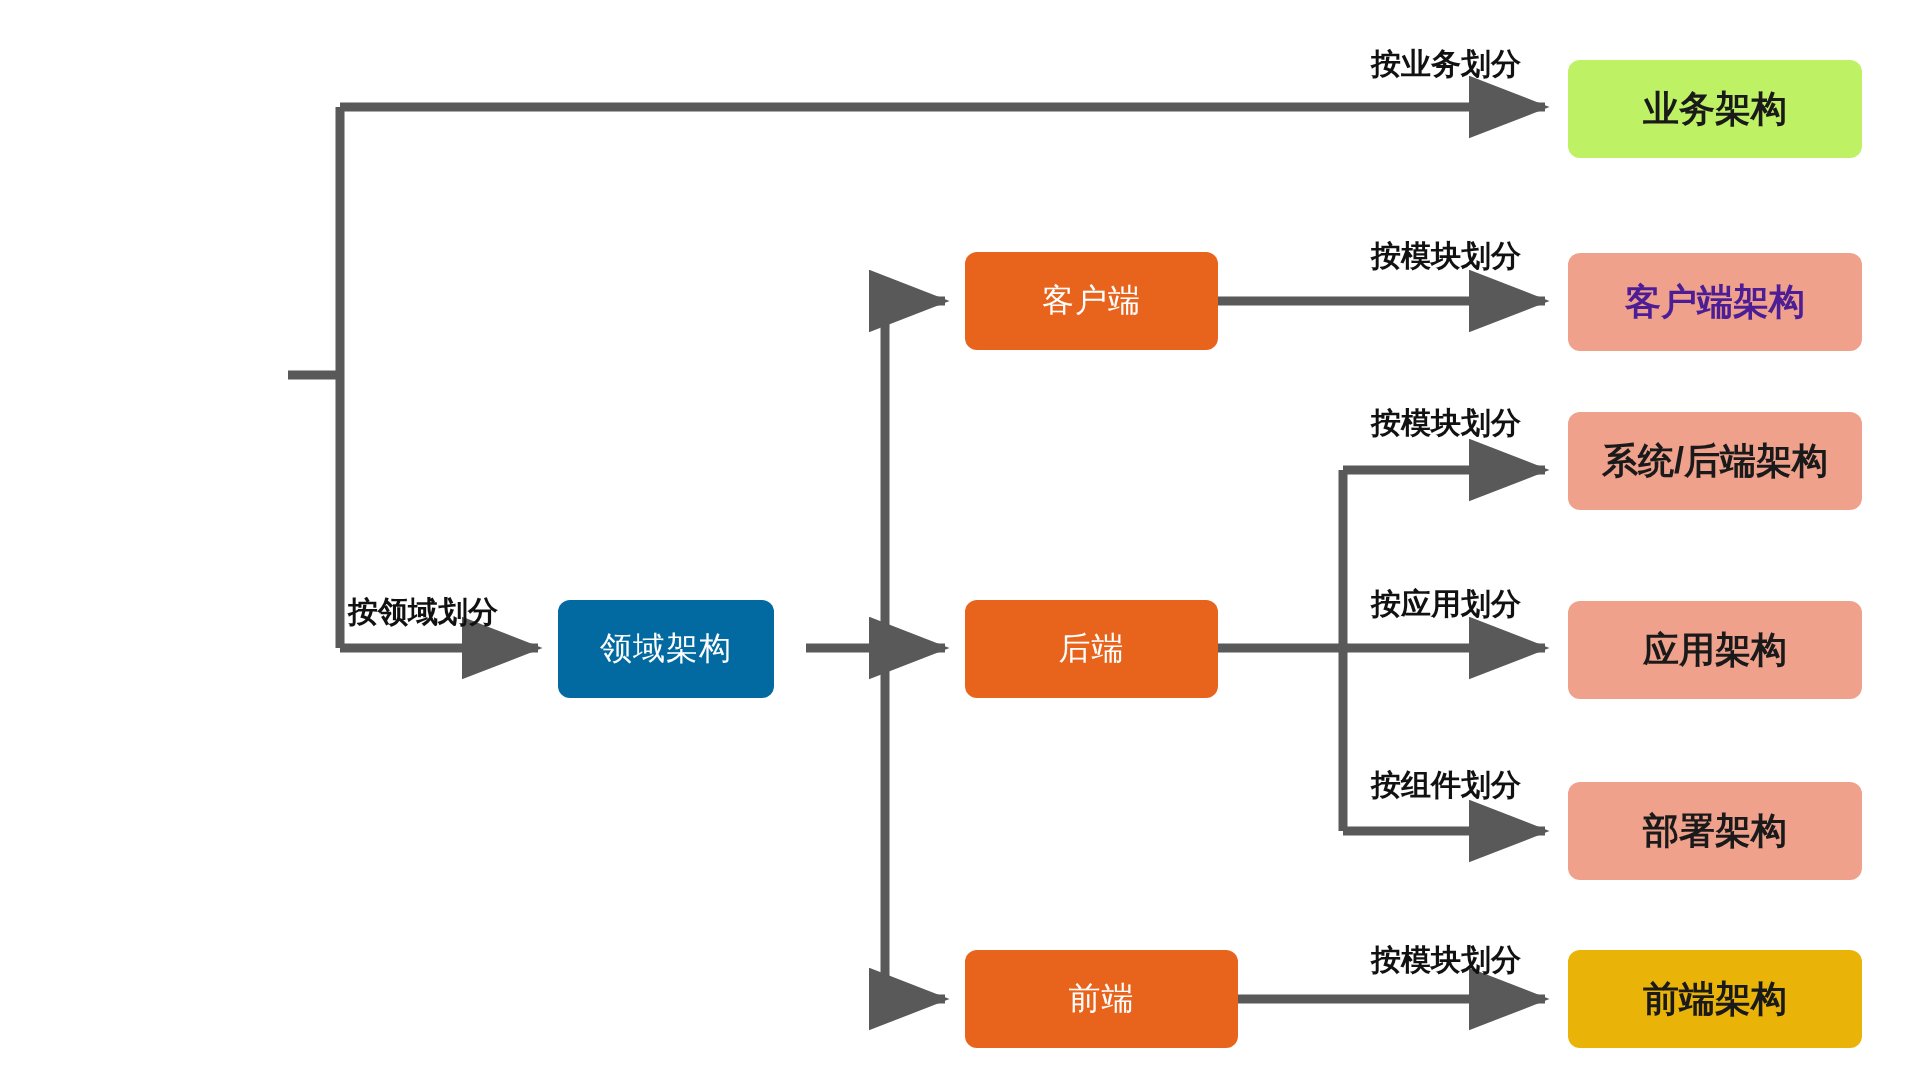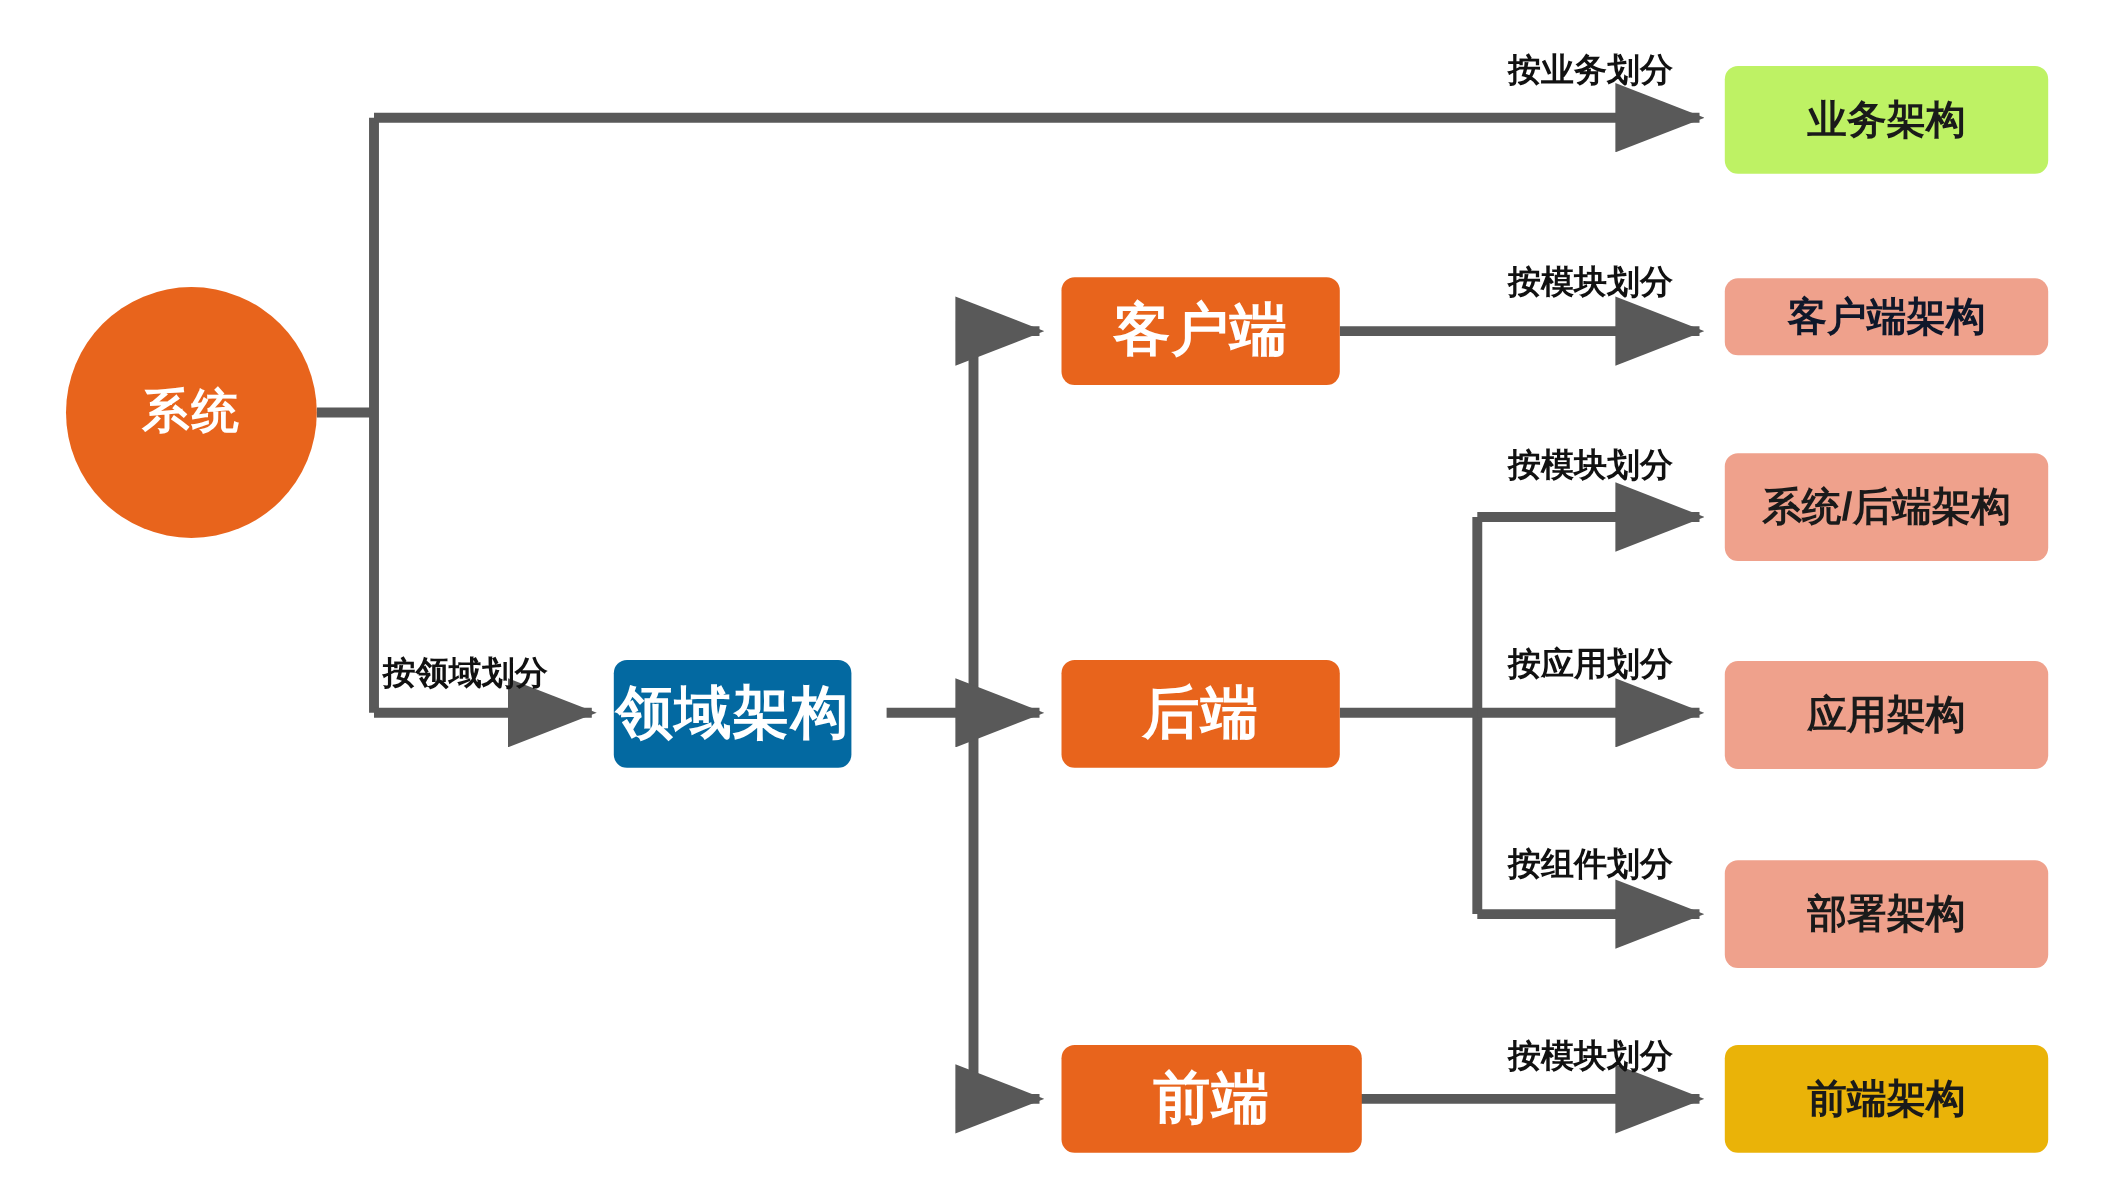--- a/index.html
+++ b/index.html
@@ -40,22 +40,22 @@
   .root-circle {
     border-radius: 50%;
     color: #ffffff;
     font-size: 43px;
     font-weight: bold;
     letter-spacing: 2px;
   }
   .box-primary {
     border-radius: 12px;
     color: #ffffff;
-    font-size: 52px;
-    font-weight: bold;
+    font-size: 32px;
+    font-weight: normal;
     letter-spacing: 1px;
   }
   .box-leaf {
     border-radius: 12px;
     color: #1a1a1a;
     font-size: 36px;
     font-weight: bold;
     letter-spacing: 0px;
   }
   .edge-label {
@@ -105,29 +105,28 @@
 
     <path d="M 1343 470 L 1545 470" fill="none" stroke="#595959" stroke-width="9" marker-end="url(#arrowhead)"></path>
 
     <path d="M 1343 648 L 1545 648" fill="none" stroke="#595959" stroke-width="9" marker-end="url(#arrowhead)"></path>
 
     <path d="M 1343 831 L 1545 831" fill="none" stroke="#595959" stroke-width="9" marker-end="url(#arrowhead)"></path>
 
     <path d="M 1218 999 L 1545 999" fill="none" stroke="#595959" stroke-width="9" marker-end="url(#arrowhead)"></path>
   </svg>
 
-  <div class="node root-circle" style="left: 60px; top: 261px; width: 228px; height: 228px; background: rgb(232, 100, 28); color: rgb(255, 255, 255);">系统</div>
 
   <div id="nodes-layer">
       <div class="node box-primary" style="left: 558px; top: 600px; width: 216px; height: 98px; background: #0369a1; color: rgb(255, 255, 255);">领域架构</div>
       <div class="node box-primary" style="left: 965px; top: 252px; width: 253px; height: 98px; background: rgb(232, 100, 28); color: rgb(255, 255, 255);">客户端</div>
       <div class="node box-primary" style="left: 965px; top: 600px; width: 253px; height: 98px; background: rgb(232, 100, 28); color: rgb(255, 255, 255);">后端</div>
       <div class="node box-primary" style="left: 965px; top: 950px; width: 273px; height: 98px; background: rgb(232, 100, 28); color: rgb(255, 255, 255);">前端</div>
       <div class="node box-leaf" style="left: 1568px; top: 60px; width: 294px; height: 98px; background: #bef264; color: rgb(26, 26, 26);">业务架构</div>
-      <div class="node box-leaf" style="left: 1568px; top: 253px; width: 294px; height: 70px; background: rgb(239, 161, 140); color: #0f172a;">客户端架构</div>
+      <div class="node box-leaf" style="left: 1568px; top: 253px; width: 294px; height: 98px; background: rgb(239, 161, 140); color: #4c1d95;">客户端架构</div>
       <div class="node box-leaf" style="left: 1568px; top: 412px; width: 294px; height: 98px; background: rgb(239, 161, 140); color: rgb(26, 26, 26);">系统/后端架构</div>
       <div class="node box-leaf" style="left: 1568px; top: 601px; width: 294px; height: 98px; background: rgb(239, 161, 140); color: rgb(26, 26, 26);">应用架构</div>
       <div class="node box-leaf" style="left: 1568px; top: 782px; width: 294px; height: 98px; background: rgb(239, 161, 140); color: rgb(26, 26, 26);">部署架构</div>
       <div class="node box-leaf" style="left: 1568px; top: 950px; width: 294px; height: 98px; background: #eab308; color: rgb(26, 26, 26);">前端架构</div>
     </div>
 
   <div id="labels-layer">
       <div class="edge-label" style="left: 1371px; top: 44px; color: rgb(17, 17, 17);">按业务划分</div>
       <div class="edge-label" style="left: 348px; top: 592px; color: rgb(17, 17, 17);">按领域划分</div>
       <div class="edge-label" style="left: 1371px; top: 236px; color: rgb(17, 17, 17);">按模块划分</div>

